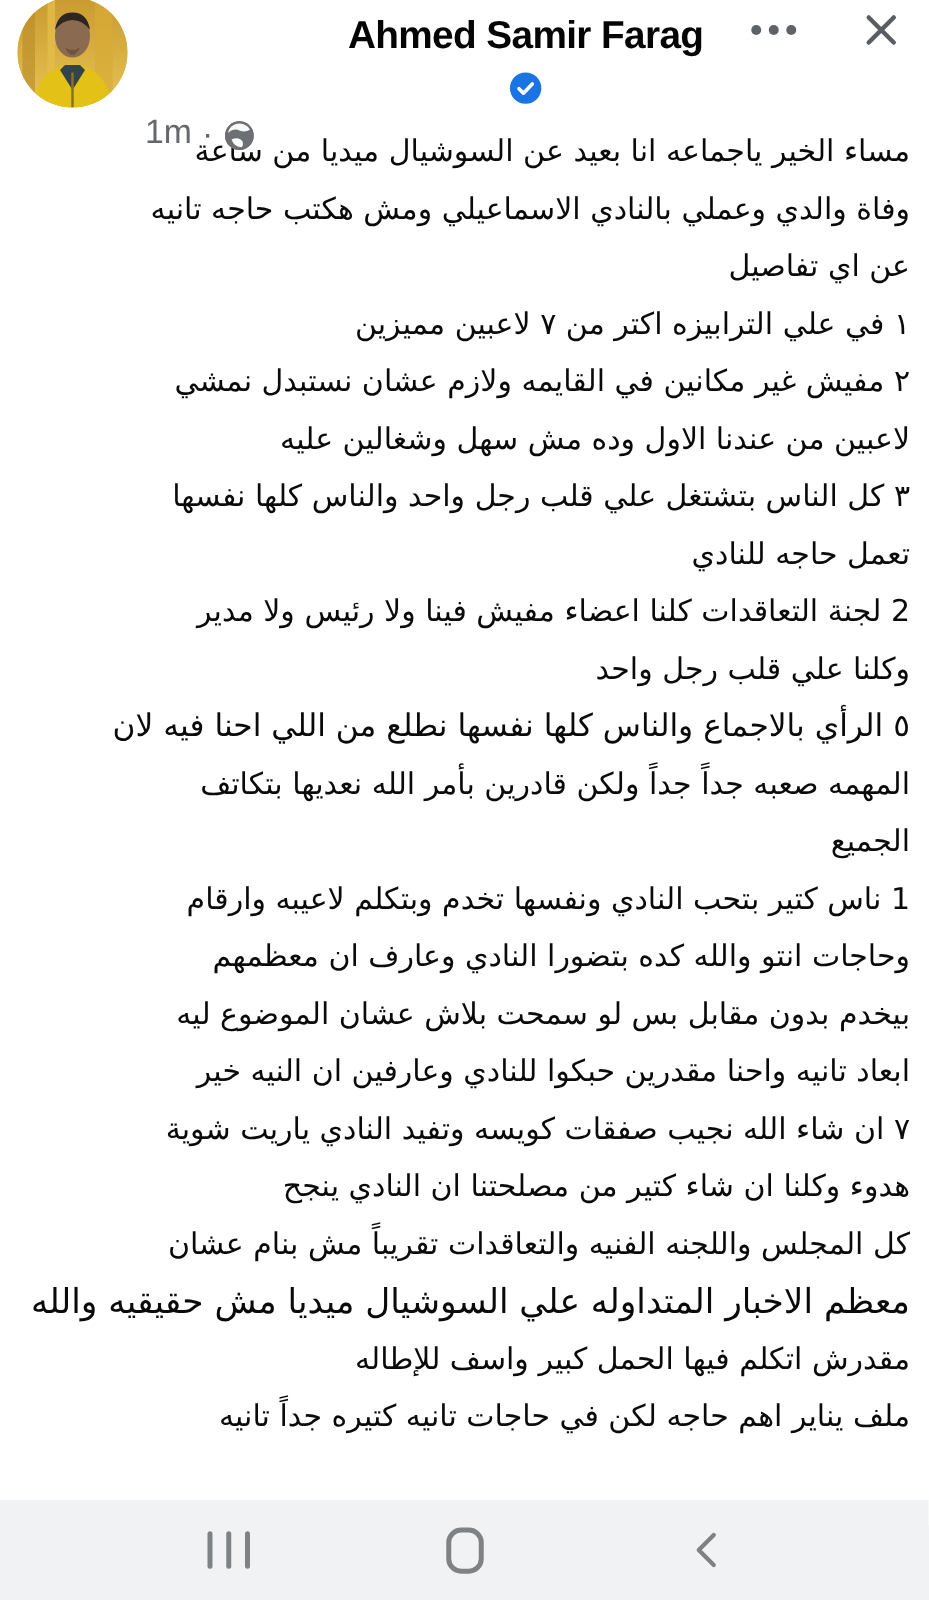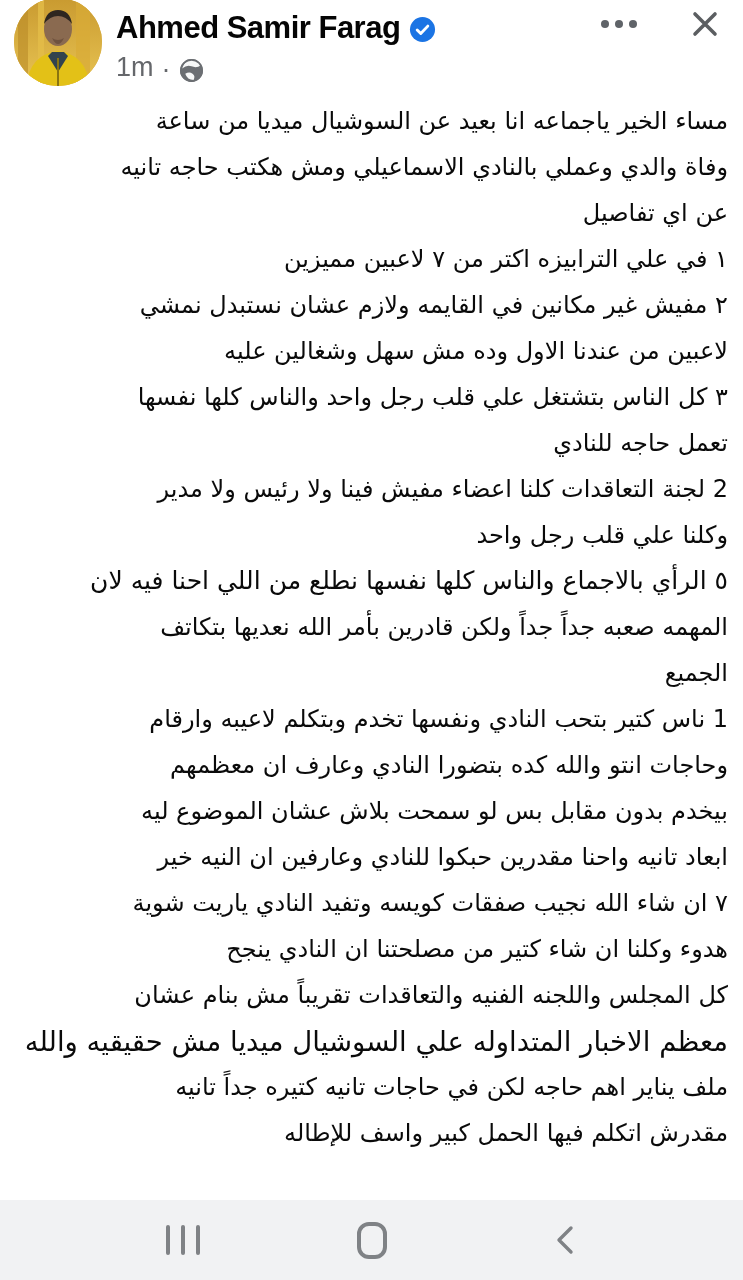--- a/index.html
+++ b/index.html
@@ -26,21 +26,21 @@
     margin-top: -2px;
     background: #d9a93c;
   }
   .avatar-wrap svg { display: block; width: 100%; height: 100%; }
   .header-text {
     margin-left: 14px;
     padding-top: 10px;
     flex: 1 1 auto;
     min-width: 0;
   }
-  .name-row { display: flex; align-items: center; gap: 9px; }
+  .name-row { display: flex; align-items: center; gap: 9px; flex-direction: column; }
   .profile-name {
     font-size: 31px;
     font-weight: bold;
     color: #050505;
     letter-spacing: -0.5px;
     white-space: nowrap;
   }
   .verified-badge { width: 27px; height: 27px; flex: 0 0 auto; margin-top: 2px; }
   .meta-row {
     display: flex; align-items: flex-end; gap: 8px;
@@ -189,22 +189,22 @@
     <div class="post-line">المهمه صعبه جداً جداً ولكن قادرين بأمر الله نعديها بتكاتف</div>
     <div class="post-line">الجميع</div>
     <div class="post-line">1 ناس كتير بتحب النادي ونفسها تخدم وبتكلم لاعيبه وارقام</div>
     <div class="post-line">وحاجات انتو والله كده بتضورا النادي وعارف ان معظمهم</div>
     <div class="post-line">بيخدم بدون مقابل بس لو سمحت بلاش عشان الموضوع ليه</div>
     <div class="post-line">ابعاد تانيه واحنا مقدرين حبكوا للنادي وعارفين ان النيه خير</div>
     <div class="post-line">٧ ان شاء الله نجيب صفقات كويسه وتفيد النادي ياريت شوية</div>
     <div class="post-line">هدوء وكلنا ان شاء كتير من مصلحتنا ان النادي ينجح</div>
     <div class="post-line">كل المجلس واللجنه الفنيه والتعاقدات تقريباً مش بنام عشان</div>
     <div class="post-line" style="font-size: 27.5px;">معظم الاخبار المتداوله علي السوشيال ميديا مش حقيقيه والله</div>
+    <div class="post-line">مقدرش اتكلم فيها الحمل كبير واسف للإطاله</div>
     <div class="post-line">ملف يناير اهم حاجه لكن في حاجات تانيه كتيره جداً تانيه</div>
-    <div class="post-line">مقدرش اتكلم فيها الحمل كبير واسف للإطاله</div>
   </div>
 
 <div class="nav-bar">
   <div class="nav-btn" style="left:183px;">
     <span class="nav-recents-glyph">
         <i></i>
         <i></i>
         <i></i>
       </span>
   </div>

